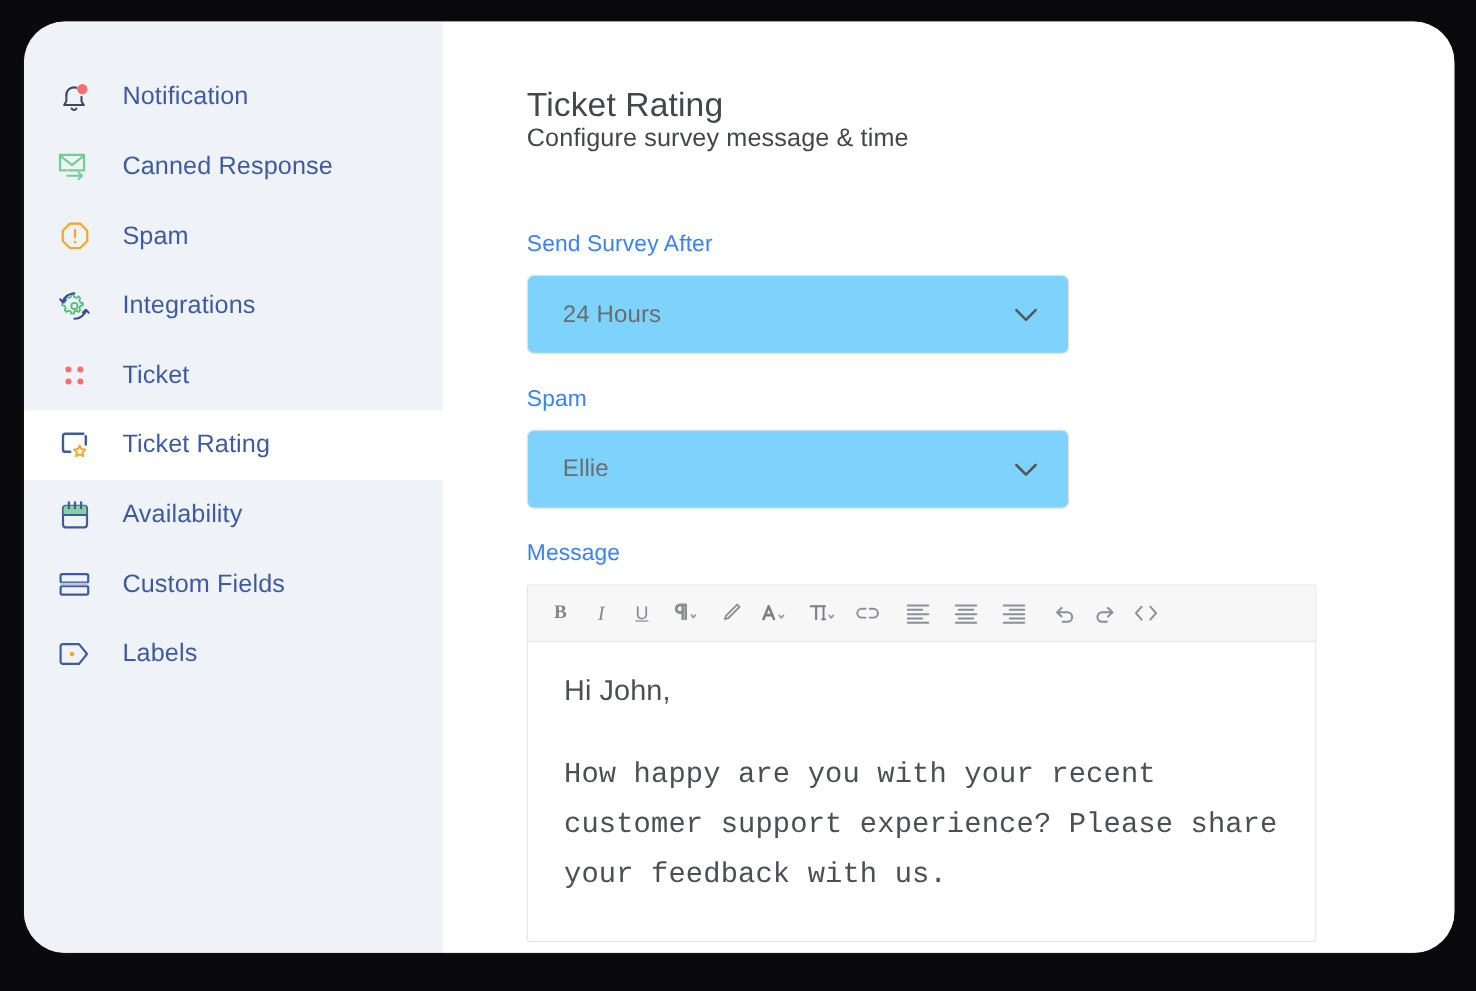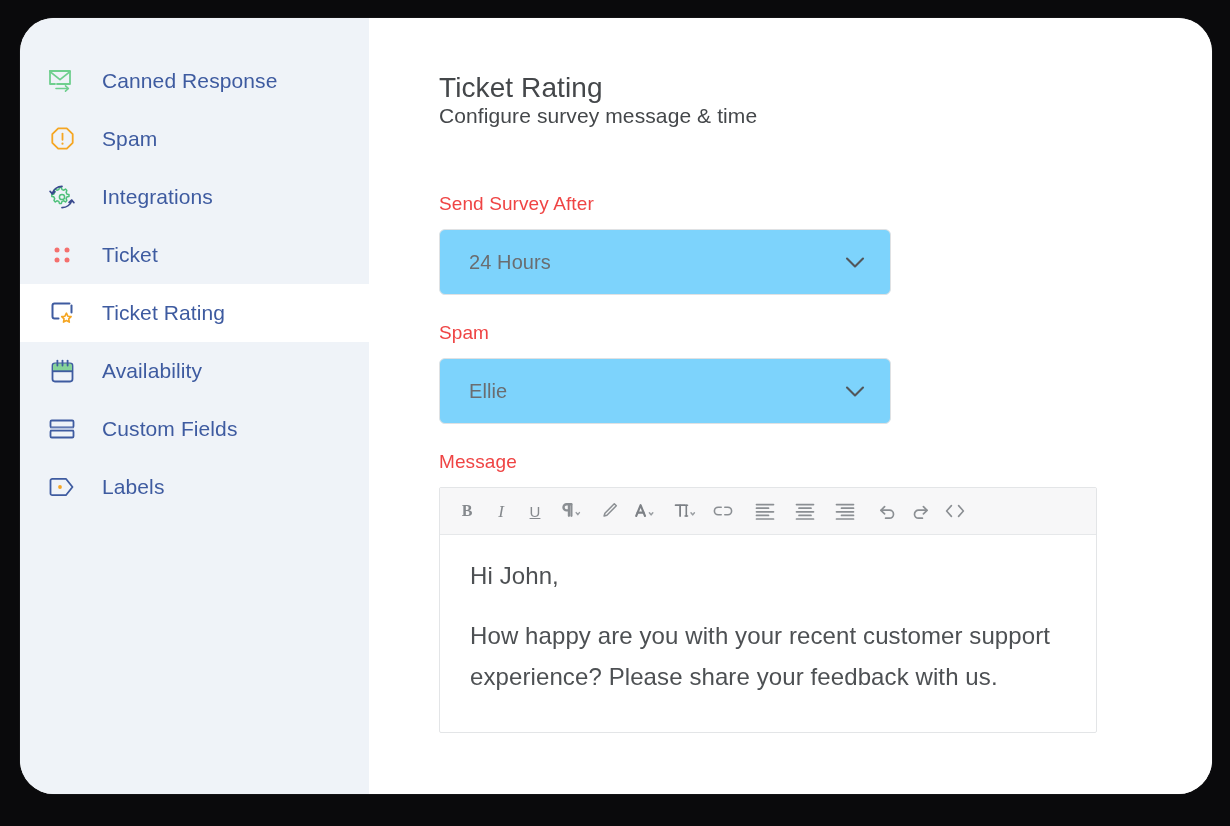--- a/index.html
+++ b/index.html
@@ -69,21 +69,21 @@
     font-weight: normal;
     letter-spacing: .1px;
   }
   #page-sub {
     font-size: 21px;
     color: #44474a;
     letter-spacing: .1px;
   }
   .field-label {
     font-size: 19px;
-    color: #ef4444;
+    color: #3b82f6;
     letter-spacing: .1px;
   }
   #grp-send { margin-top: 65px; }
   #grp-inbox { margin-top: 27px; }
   #grp-msg  { margin-top: 27px; }
 
   .select-box {
     margin-top: 14px;
     width: 452px;
     height: 66px;
@@ -142,30 +142,42 @@
   #msg-body {
     padding: 29px 30px 34px 30px;
     min-height: 160px;
   }
   #msg-body p {
     font-size: 24px;
     color: #4d5053;
     line-height: 1.0;
     letter-spacing: .1px;
   }
-  #msg-body p + p { margin-top: 27px; line-height: 1.72; }
+  #msg-body p + p { margin-top: 38px; line-height: 1.72; font-family: Liberation Mono, monospace; }
 </style>
 </head>
 <body>
 
 <div id="screen">
   <div id="card">
 
     <nav id="sidebar">
 
+      <div class="nav-item">
+        <span class="ico">
+          <svg width="26" height="27" viewBox="0 0 26 27" fill="none">
+            <path d="M6.3 11.1a6.3 6.3 0 0 1 6.3-6.3 6.3 6.3 0 0 1 2.1.35" stroke="#3a4a63" stroke-width="1.7" stroke-linecap="round"></path>
+            <path d="M6.3 11.1v5.3l-1.8 3.1h16.2" stroke="#3a4a63" stroke-width="1.7" stroke-linecap="round" stroke-linejoin="round"></path>
+            <path d="M18.9 12.6v3.8l1.8 3.1" stroke="#3a4a63" stroke-width="1.7" stroke-linecap="round" stroke-linejoin="round"></path>
+            <path d="M10.7 22.4a2.2 2.2 0 0 0 4 0" stroke="#3a4a63" stroke-width="1.7" stroke-linecap="round"></path>
+            <circle cx="19.6" cy="6.3" r="4.3" fill="#f4706e"></circle>
+          </svg>
+        </span>
+        <span class="lbl">Notification</span>
+      </div>
 
       <div class="nav-item">
         <span class="ico">
           <svg width="28" height="24" viewBox="0 0 28 24" fill="none">
             <path d="M2 2h20v13H9" stroke="#6fcf8e" stroke-width="1.8" stroke-linecap="round" stroke-linejoin="round"></path>
             <path d="M2 2v13h5" stroke="#6fcf8e" stroke-width="1.8" stroke-linecap="round" stroke-linejoin="round"></path>
             <path d="M2 2.6l10 8 10-8" stroke="#6fcf8e" stroke-width="1.8" stroke-linecap="round" stroke-linejoin="round"></path>
             <path d="M8 19.5h12" stroke="#6fcf8e" stroke-width="1.6" stroke-linecap="round"></path>
             <path d="M17.5 16.8l2.9 2.7-2.9 2.7" stroke="#6fcf8e" stroke-width="1.6" stroke-linecap="round" stroke-linejoin="round"></path>
           </svg>

